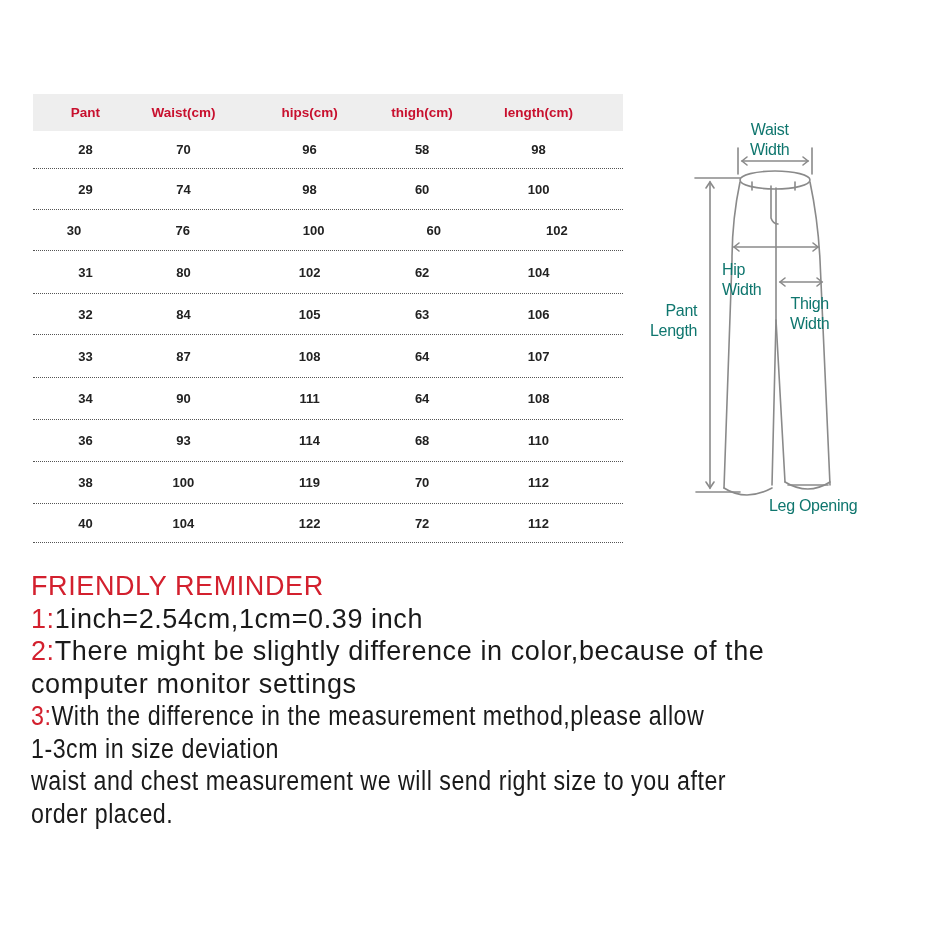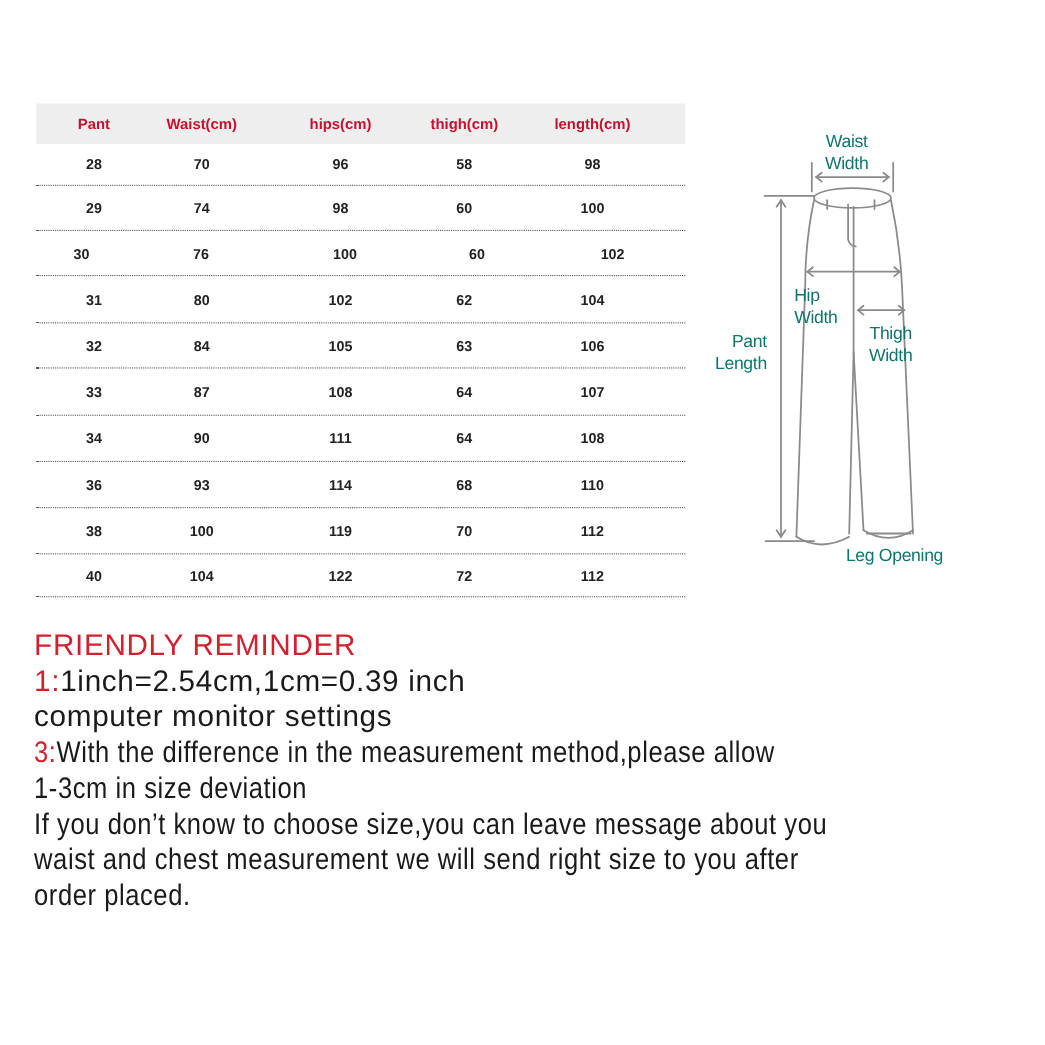--- a/index.html
+++ b/index.html
@@ -175,19 +175,19 @@
   <div class="dlabel" style="left:10px;top:191px;text-align:right;">
     <div>Pant</div>
     <div>Length</div>
   </div>
   <div class="dlabel" style="left:129px;top:386px;">Leg Opening</div>
 </div>
 
 <div class="reminder">
   <p class="title">FRIENDLY REMINDER</p>
   <p><span class="num">1:</span><span>1inch=2.54cm,1cm=0.39 inch</span></p>
+  <p><span class="num">2:</span><span>There might be slightly difference in color,because of the</span></p>
   <p>computer monitor settings</p>
   <p><span class="cond"><span class="num">3:</span><span>With the difference in the measurement method,please allow</span></span></p>
   <p><span class="cond">1-3cm in size deviation</span></p>
-  <p><span class="cond">If you don’t know to choose size,you can leave message about you</span></p>
   <p><span class="cond">waist and chest measurement we will send right size to you after</span></p>
   <p><span class="cond">order placed.</span></p>
 </div>
 
 </body></html>

